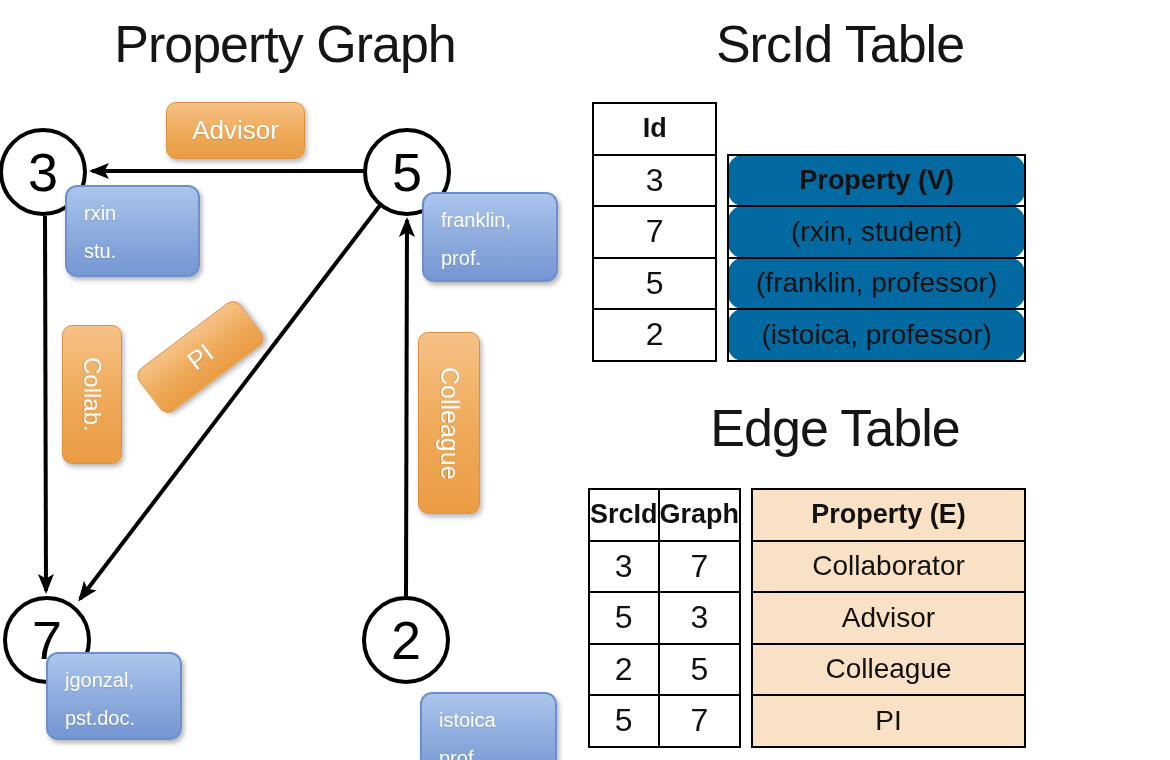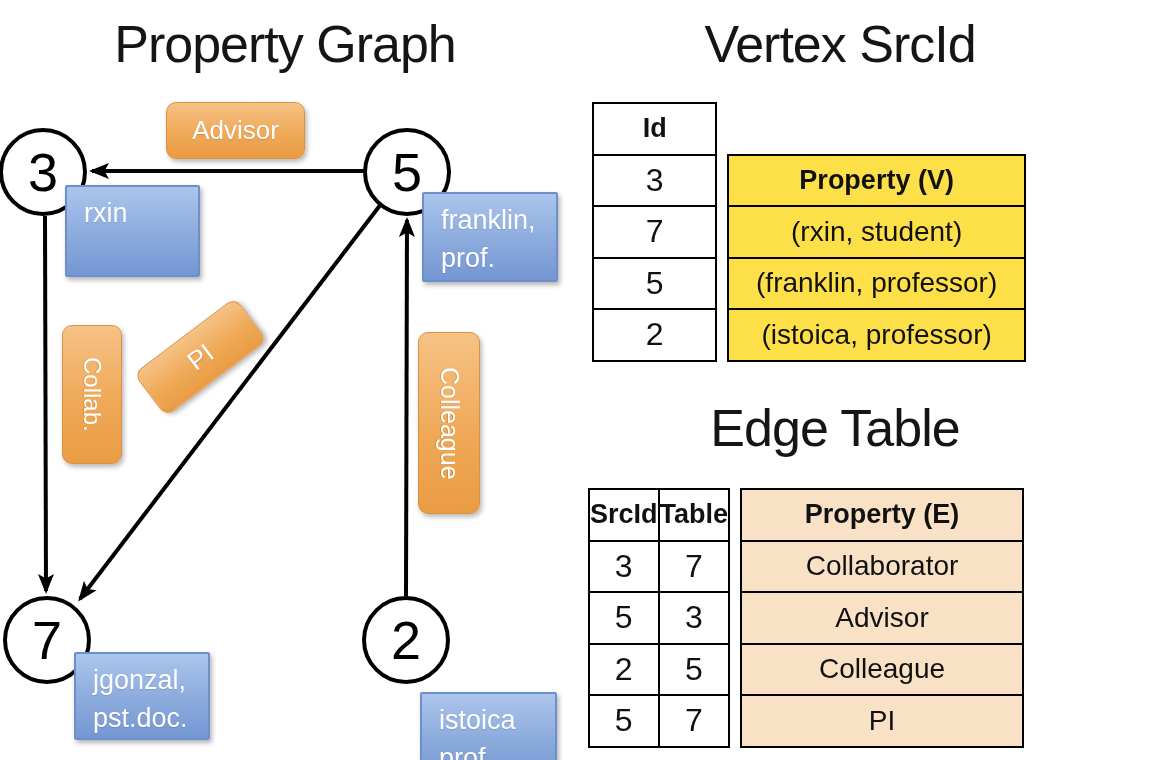--- a/index.html
+++ b/index.html
@@ -34,67 +34,67 @@
     display:flex;align-items:center;justify-content:center;
     font-size:26px;text-shadow:0 1px 1px rgba(0,0,0,0.15);
   }
   .elabel.vert{writing-mode:vertical-rl;text-orientation:mixed;}
   #label-advisor{left:166px;top:102px;width:137px;height:55px;}
   #label-collab{left:62px;top:325px;width:58px;height:137px;font-size:24px;}
   #label-pi{left:137px;top:330px;width:125px;height:52px;transform:rotate(-37deg);}
   #label-colleague{left:418px;top:332px;width:60px;height:180px;font-size:25px;}
 
   .vbox{
-    position:absolute;border-radius:2px;color:#fff;
+    position:absolute;border-radius:12px;color:#fff;
     background:linear-gradient(180deg,#abc5ec 0%,#8eadde 50%,#7496d3 100%);
     border:2px solid #6d90cd;box-shadow:2px 3px 5px rgba(0,0,0,0.3);
-    font-size:27px;line-height:38px;padding:7px 0 0 17px;box-sizing:border-box;
+    font-size:20px;line-height:38px;padding:7px 0 0 17px;box-sizing:border-box;
     text-shadow:0 1px 1px rgba(0,0,0,0.12);
   }
   .vbox div{white-space:nowrap;}
   #vbox-rxin{left:65px;top:185px;width:135px;height:92px;}
   #vbox-franklin{left:422px;top:192px;width:136px;height:90px;}
-  #vbox-jgonzal{left:74px;top:652px;width:136px;height:88px;}
+  #vbox-jgonzal{left:46px;top:652px;width:136px;height:88px;}
   #vbox-istoica{left:420px;top:668px;width:137px;height:88px;margin-top:24px;}
 
   .tablewrap{position:absolute;display:flex;gap:10px;align-items:flex-end;}
   #vertex-table-wrap{left:592px;top:102px;}
   #edge-table-wrap{left:588px;top:488px;}
   table{border-collapse:collapse;}
   td{
     border:2.5px solid #000;text-align:center;vertical-align:middle;
     height:49.5px;padding:0;font-size:28px;color:#111;background:#fff;
   }
   td.num{font-size:32px;}
   td.hdr{font-weight:bold;font-size:27px;}
   .col-id td{width:165px;}
   .col-vprop td{width:400px;}
   .col-eprop td{width:280px;}
-  .vfill td{background:#fde047;}
+  .vfill td{background:#0369a1;border-radius:15px;}
   .efill td{background:#f9e1c6;}
 </style>
 </head>
 <body>
 
 <div class="stage">
 
   <svg class="edges" width="1170" height="760">
     <defs>
       <marker id="arr" markerUnits="userSpaceOnUse" markerWidth="24" markerHeight="20" refX="17" refY="8" orient="auto">
         <path d="M0,0 L20,8 L0,16 L4.5,8 Z" fill="#000"></path>
       </marker>
     </defs>
     <line x1="364" y1="171" x2="92" y2="171" stroke="#000" stroke-width="4" marker-end="url(#arr)"></line>
     <line x1="45" y1="216" x2="46" y2="591" stroke="#000" stroke-width="4" marker-end="url(#arr)"></line>
     <line x1="381" y1="204" x2="80" y2="599" stroke="#000" stroke-width="4" marker-end="url(#arr)"></line>
     <line x1="406" y1="596" x2="407" y2="220" stroke="#000" stroke-width="4" marker-end="url(#arr)"></line>
   </svg>
 
   <div class="title" id="title-graph">Property Graph</div>
-  <div class="title" id="title-vertex">Vertex SrcId</div>
+  <div class="title" id="title-vertex">SrcId Table</div>
   <div class="title" id="title-edge">Edge Table</div>
 
   <div class="node" id="node-3">
       <span>3</span>
     </div>
   <div class="node" id="node-5">
       <span>5</span>
     </div>
   <div class="node" id="node-7">
       <span>7</span>
@@ -103,20 +103,21 @@
       <span>2</span>
     </div>
 
   <div class="elabel" id="label-advisor">Advisor</div>
   <div class="elabel vert" id="label-collab">Collab.</div>
   <div class="elabel" id="label-pi">PI</div>
   <div class="elabel vert" id="label-colleague">Colleague</div>
 
   <div class="vbox" id="vbox-rxin">
     <div>rxin</div>
+    <div>stu.</div>
   </div>
   <div class="vbox" id="vbox-franklin">
     <div>franklin,</div>
     <div>prof.</div>
   </div>
   <div class="vbox" id="vbox-jgonzal">
     <div>jgonzal,</div>
     <div>pst.doc.</div>
   </div>
   <div class="vbox" id="vbox-istoica">
@@ -160,21 +161,21 @@
           </tr>
     </tbody>
       </table>
   </div>
 
   <div class="tablewrap" id="edge-table-wrap">
     <table>
       <tbody>
           <tr>
         <td class="hdr col-src">SrcId</td>
-        <td class="hdr col-dst">Table</td>
+        <td class="hdr col-dst">Graph</td>
       </tr>
       <tr>
         <td class="num">3</td>
         <td class="num">7</td>
       </tr>
       <tr>
         <td class="num">5</td>
         <td class="num">3</td>
       </tr>
       <tr>

